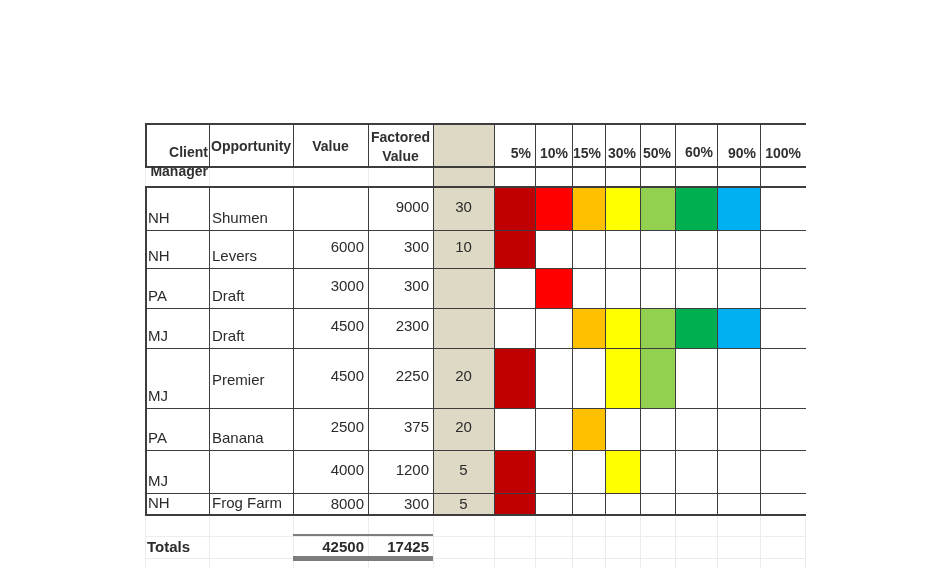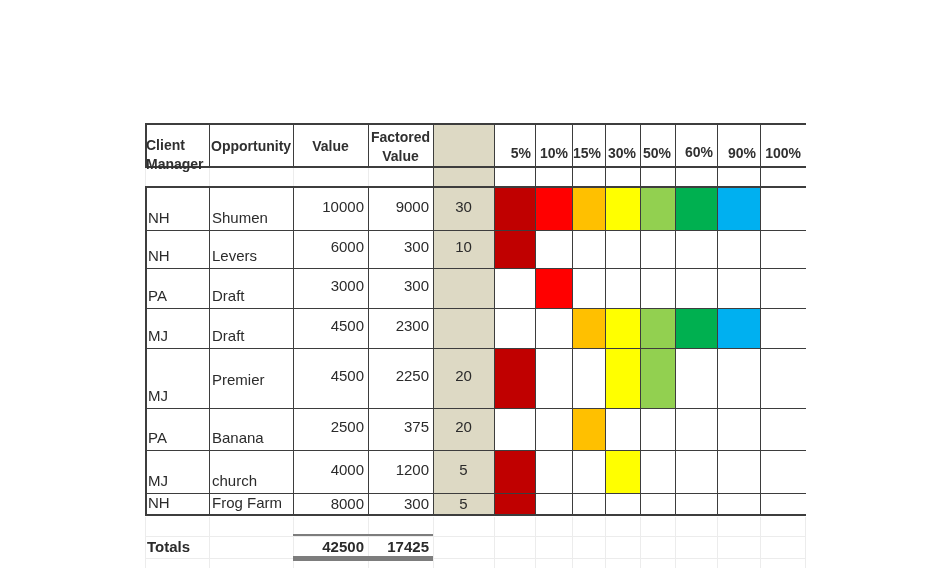--- a/index.html
+++ b/index.html
@@ -124,37 +124,36 @@
       <div class="abs" style="left: 368px; top: 186px; width: 1px; height: 330px; background: rgb(61, 61, 61);"></div>
       <div class="abs" style="left: 433px; top: 123px; width: 1px; height: 393px; background: rgb(61, 61, 61);"></div>
       <div class="abs" style="left: 494px; top: 123px; width: 1px; height: 393px; background: rgb(61, 61, 61);"></div>
       <div class="abs" style="left: 535px; top: 123px; width: 1px; height: 393px; background: rgb(61, 61, 61);"></div>
       <div class="abs" style="left: 572px; top: 123px; width: 1px; height: 393px; background: rgb(61, 61, 61);"></div>
       <div class="abs" style="left: 605px; top: 123px; width: 1px; height: 393px; background: rgb(61, 61, 61);"></div>
       <div class="abs" style="left: 640px; top: 123px; width: 1px; height: 393px; background: rgb(61, 61, 61);"></div>
       <div class="abs" style="left: 675px; top: 123px; width: 1px; height: 393px; background: rgb(61, 61, 61);"></div>
       <div class="abs" style="left: 717px; top: 123px; width: 1px; height: 393px; background: rgb(61, 61, 61);"></div>
       <div class="abs" style="left: 760px; top: 123px; width: 1px; height: 393px; background: rgb(61, 61, 61);"></div>
-      <div class="cell hdr" style="left: 146px; top: 133px; width: 62px; height: 42px; text-align: left; padding-top: 3px;">Client
+      <div class="cell hdr" style="left: 146px; top: 140px; width: 62px; height: 42px; text-align: right; padding-top: 3px;">Client
 Manager</div>
       <div class="cell hdr" style="left: 211px; top: 125px; width: 80px; height: 42px; display: flex; align-items: center;">Opportunity</div>
       <div class="cell hdr" style="left: 294px; top: 125px; width: 73px; height: 42px; display: flex; align-items: center; justify-content: center;">Value</div>
       <div class="cell hdr" style="left: 369px; top: 125px; width: 63px; height: 42px; text-align: center; padding-top: 3px;">Factored
 Value</div>
       <div class="cell hdr" style="left: 495px; top: 125px; width: 40px; height: 42px; display: flex; align-items: flex-end; justify-content: flex-end; padding: 0px 4px 4px 0px;">5%</div>
       <div class="cell hdr" style="left: 536px; top: 125px; width: 36px; height: 42px; display: flex; align-items: flex-end; justify-content: flex-end; padding: 0px 4px 4px 0px;">10%</div>
       <div class="cell hdr" style="left: 573px; top: 125px; width: 32px; height: 42px; display: flex; align-items: flex-end; justify-content: flex-end; padding: 0px 4px 4px 0px;">15%</div>
       <div class="cell hdr" style="left: 606px; top: 125px; width: 34px; height: 42px; display: flex; align-items: flex-end; justify-content: flex-end; padding: 0px 4px 4px 0px;">30%</div>
       <div class="cell hdr" style="left: 641px; top: 125px; width: 34px; height: 42px; display: flex; align-items: flex-end; justify-content: flex-end; padding: 0px 4px 4px 0px;">50%</div>
       <div class="cell hdr" style="left: 676px; top: 124px; width: 41px; height: 42px; display: flex; align-items: flex-end; justify-content: flex-end; padding: 0px 4px 4px 0px;">60%</div>
       <div class="cell hdr" style="left: 718px; top: 125px; width: 42px; height: 42px; display: flex; align-items: flex-end; justify-content: flex-end; padding: 0px 4px 4px 0px;">90%</div>
       <div class="cell hdr" style="left: 761px; top: 125px; width: 44px; height: 42px; display: flex; align-items: flex-end; justify-content: flex-end; padding: 0px 4px 4px 0px;">100%</div>
       <div class="cell" style="left: 146px; top: 188px; width: 62px; height: 41px; display: flex; align-items: flex-end; padding: 0px 0px 2px 2px;">NH</div>
       <div class="cell" style="left: 210px; top: 188px; width: 82px; height: 41px; display: flex; align-items: flex-end; padding: 0px 0px 2px 2px;">Shumen</div>
-      <div class="cell" style="left: 294px; top: 188px; width: 70px; height: 41px; text-align: right; padding-top: 10px;">10000</div>
       <div class="cell" style="left: 369px; top: 188px; width: 60px; height: 41px; text-align: right; padding-top: 10px;">9000</div>
       <div class="cell" style="left: 434px; top: 188px; width: 59px; height: 41px; text-align: center; padding-top: 10px;">30</div>
       <div class="cell" style="left: 146px; top: 231px; width: 62px; height: 36px; display: flex; align-items: flex-end; padding: 0px 0px 2px 2px;">NH</div>
       <div class="cell" style="left: 210px; top: 231px; width: 82px; height: 36px; display: flex; align-items: flex-end; padding: 0px 0px 2px 2px;">Levers</div>
       <div class="cell" style="left: 294px; top: 231px; width: 70px; height: 36px; text-align: right; padding-top: 7px;">6000</div>
       <div class="cell" style="left: 369px; top: 231px; width: 60px; height: 36px; text-align: right; padding-top: 7px;">300</div>
       <div class="cell" style="left: 434px; top: 231px; width: 59px; height: 36px; text-align: center; padding-top: 7px;">10</div>
       <div class="cell" style="left: 146px; top: 269px; width: 62px; height: 38px; display: flex; align-items: flex-end; padding: 0px 0px 2px 2px;">PA</div>
       <div class="cell" style="left: 210px; top: 269px; width: 82px; height: 38px; display: flex; align-items: flex-end; padding: 0px 0px 2px 2px;">Draft</div>
       <div class="cell" style="left: 294px; top: 269px; width: 70px; height: 38px; text-align: right; padding-top: 8px;">3000</div>
@@ -168,21 +167,20 @@
       <div class="cell" style="left: 210px; top: 349px; width: 82px; height: 58px; display: flex; align-items: flex-end; padding: 0px 0px 18px 2px;">Premier</div>
       <div class="cell" style="left: 294px; top: 349px; width: 70px; height: 58px; text-align: right; padding-top: 18px;">4500</div>
       <div class="cell" style="left: 369px; top: 349px; width: 60px; height: 58px; text-align: right; padding-top: 18px;">2250</div>
       <div class="cell" style="left: 434px; top: 349px; width: 59px; height: 58px; text-align: center; padding-top: 18px;">20</div>
       <div class="cell" style="left: 146px; top: 409px; width: 62px; height: 40px; display: flex; align-items: flex-end; padding: 0px 0px 2px 2px;">PA</div>
       <div class="cell" style="left: 210px; top: 409px; width: 82px; height: 40px; display: flex; align-items: flex-end; padding: 0px 0px 2px 2px;">Banana</div>
       <div class="cell" style="left: 294px; top: 409px; width: 70px; height: 40px; text-align: right; padding-top: 9px;">2500</div>
       <div class="cell" style="left: 369px; top: 409px; width: 60px; height: 40px; text-align: right; padding-top: 9px;">375</div>
       <div class="cell" style="left: 434px; top: 409px; width: 59px; height: 40px; text-align: center; padding-top: 9px;">20</div>
       <div class="cell" style="left: 146px; top: 451px; width: 62px; height: 41px; display: flex; align-items: flex-end; padding: 0px 0px 2px 2px;">MJ</div>
-      <div class="cell" style="left: 210px; top: 451px; width: 82px; height: 41px; display: flex; align-items: flex-end; padding: 0px 0px 2px 2px;">church</div>
       <div class="cell" style="left: 294px; top: 451px; width: 70px; height: 41px; text-align: right; padding-top: 10px;">4000</div>
       <div class="cell" style="left: 369px; top: 451px; width: 60px; height: 41px; text-align: right; padding-top: 10px;">1200</div>
       <div class="cell" style="left: 434px; top: 451px; width: 59px; height: 41px; text-align: center; padding-top: 10px;">5</div>
       <div class="cell" style="left: 146px; top: 494px; width: 62px; height: 20px; display: flex; align-items: flex-end; padding: 0px 0px 2px 2px;">NH</div>
       <div class="cell" style="left: 210px; top: 494px; width: 82px; height: 20px; display: flex; align-items: flex-end; padding: 0px 0px 2px 2px;">Frog Farm</div>
       <div class="cell" style="left: 294px; top: 494px; width: 70px; height: 20px; text-align: right; padding-top: 1px;">8000</div>
       <div class="cell" style="left: 369px; top: 494px; width: 60px; height: 20px; text-align: right; padding-top: 1px;">300</div>
       <div class="cell" style="left: 434px; top: 494px; width: 59px; height: 20px; text-align: center; padding-top: 1px;">5</div>
     </div>
 

